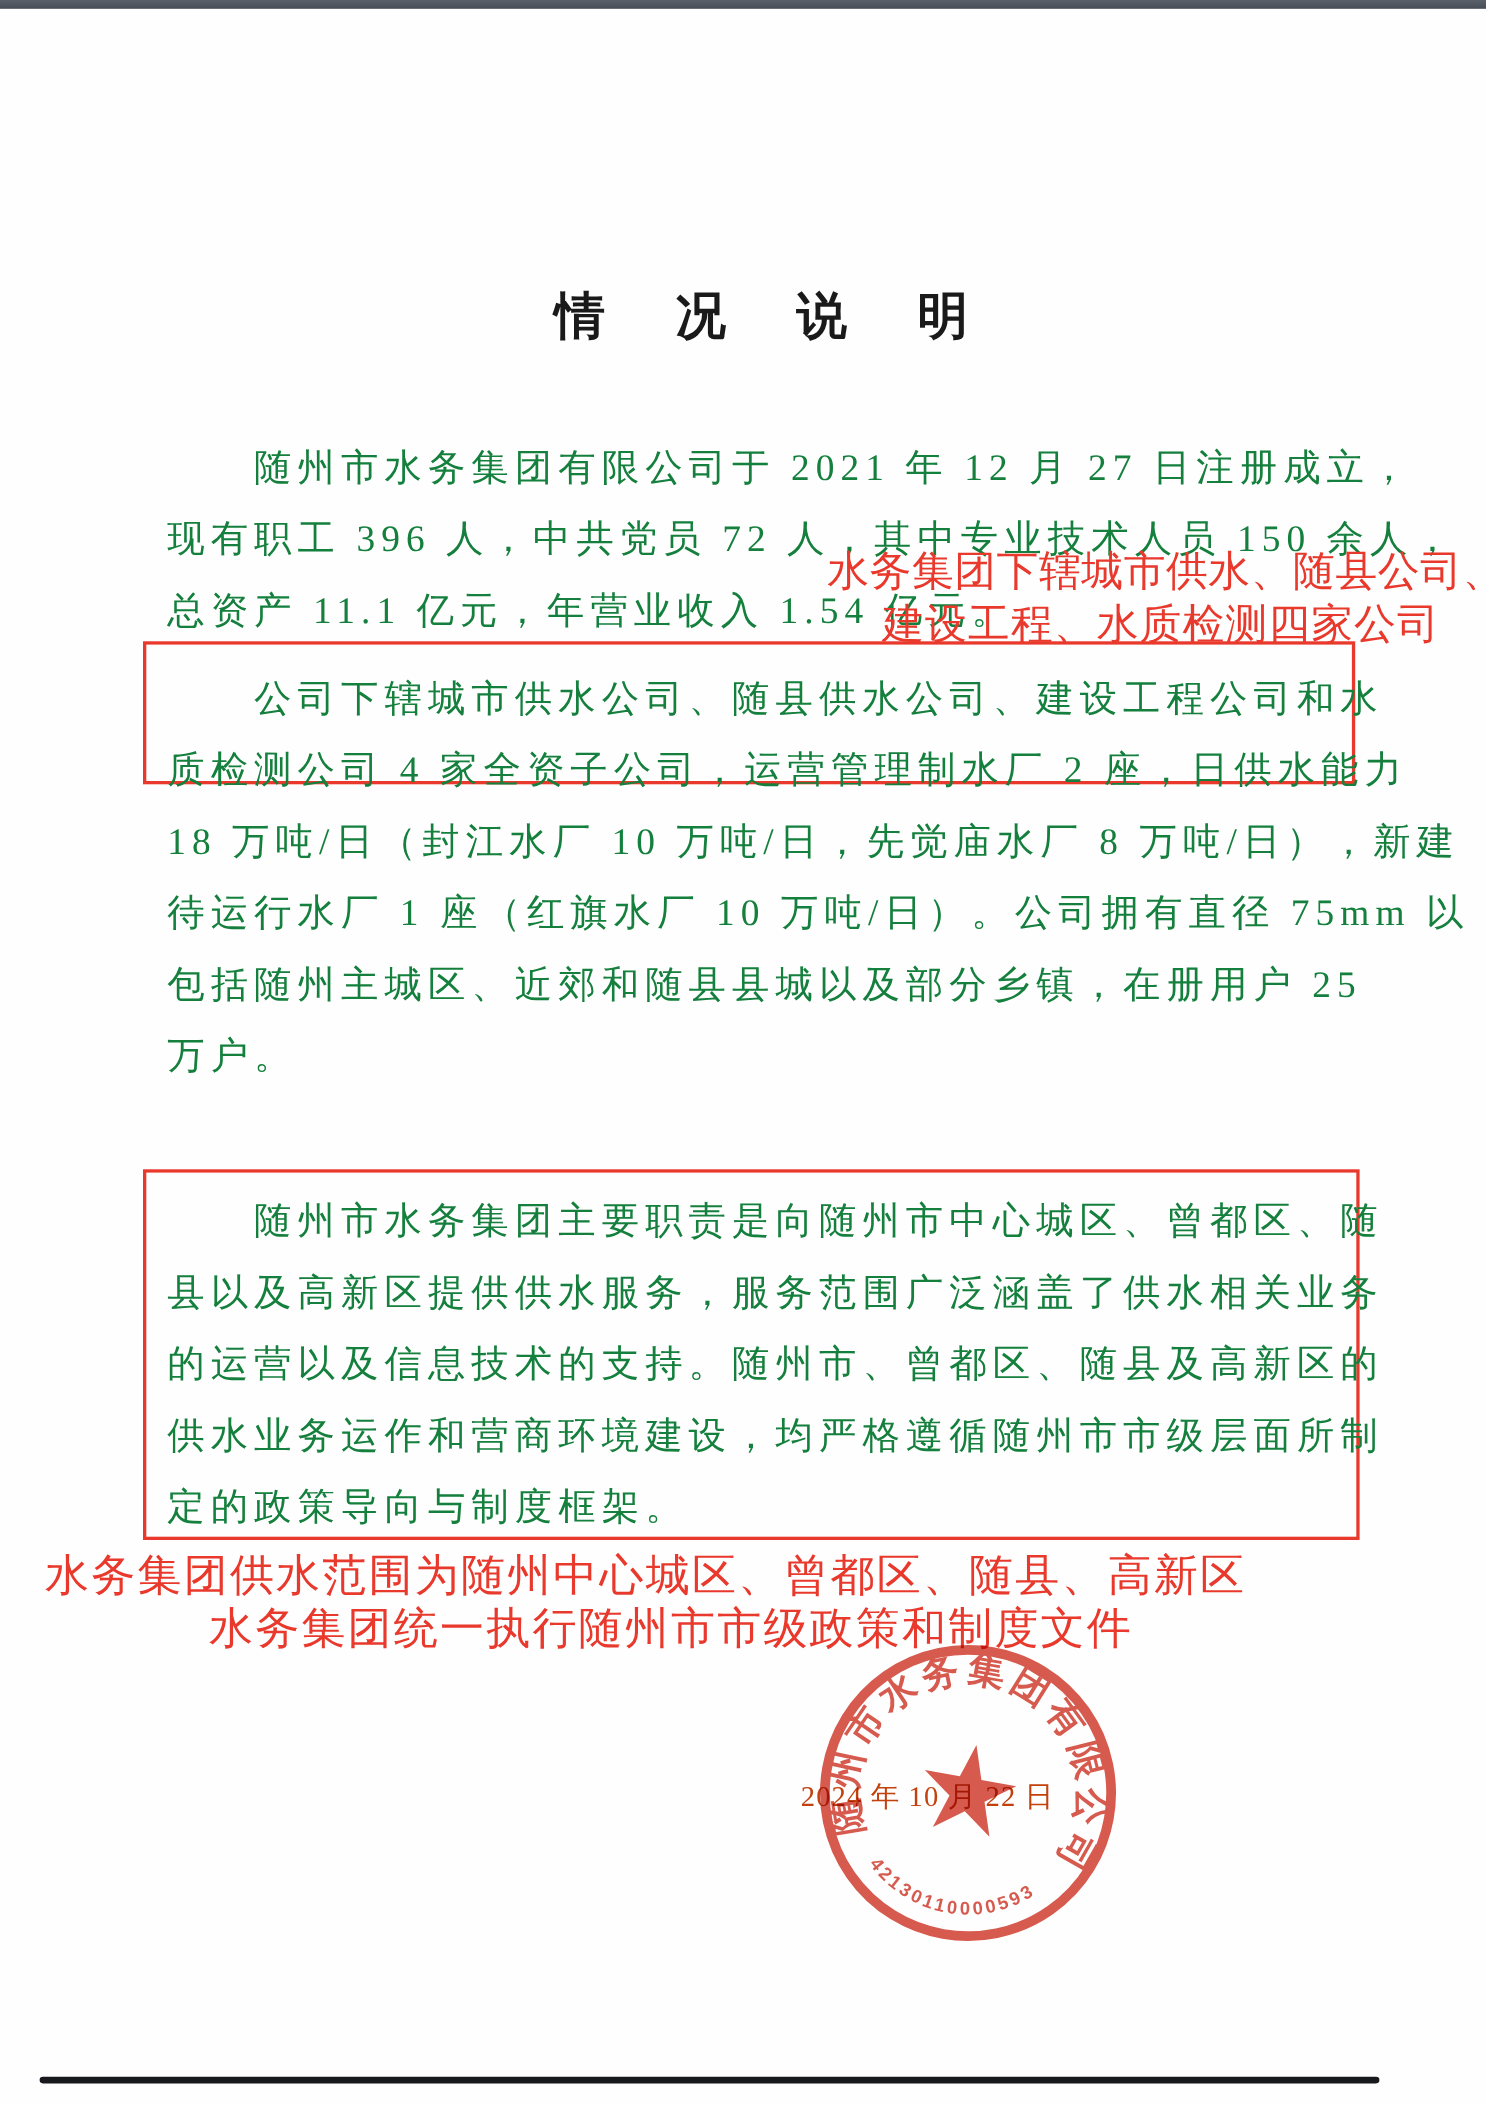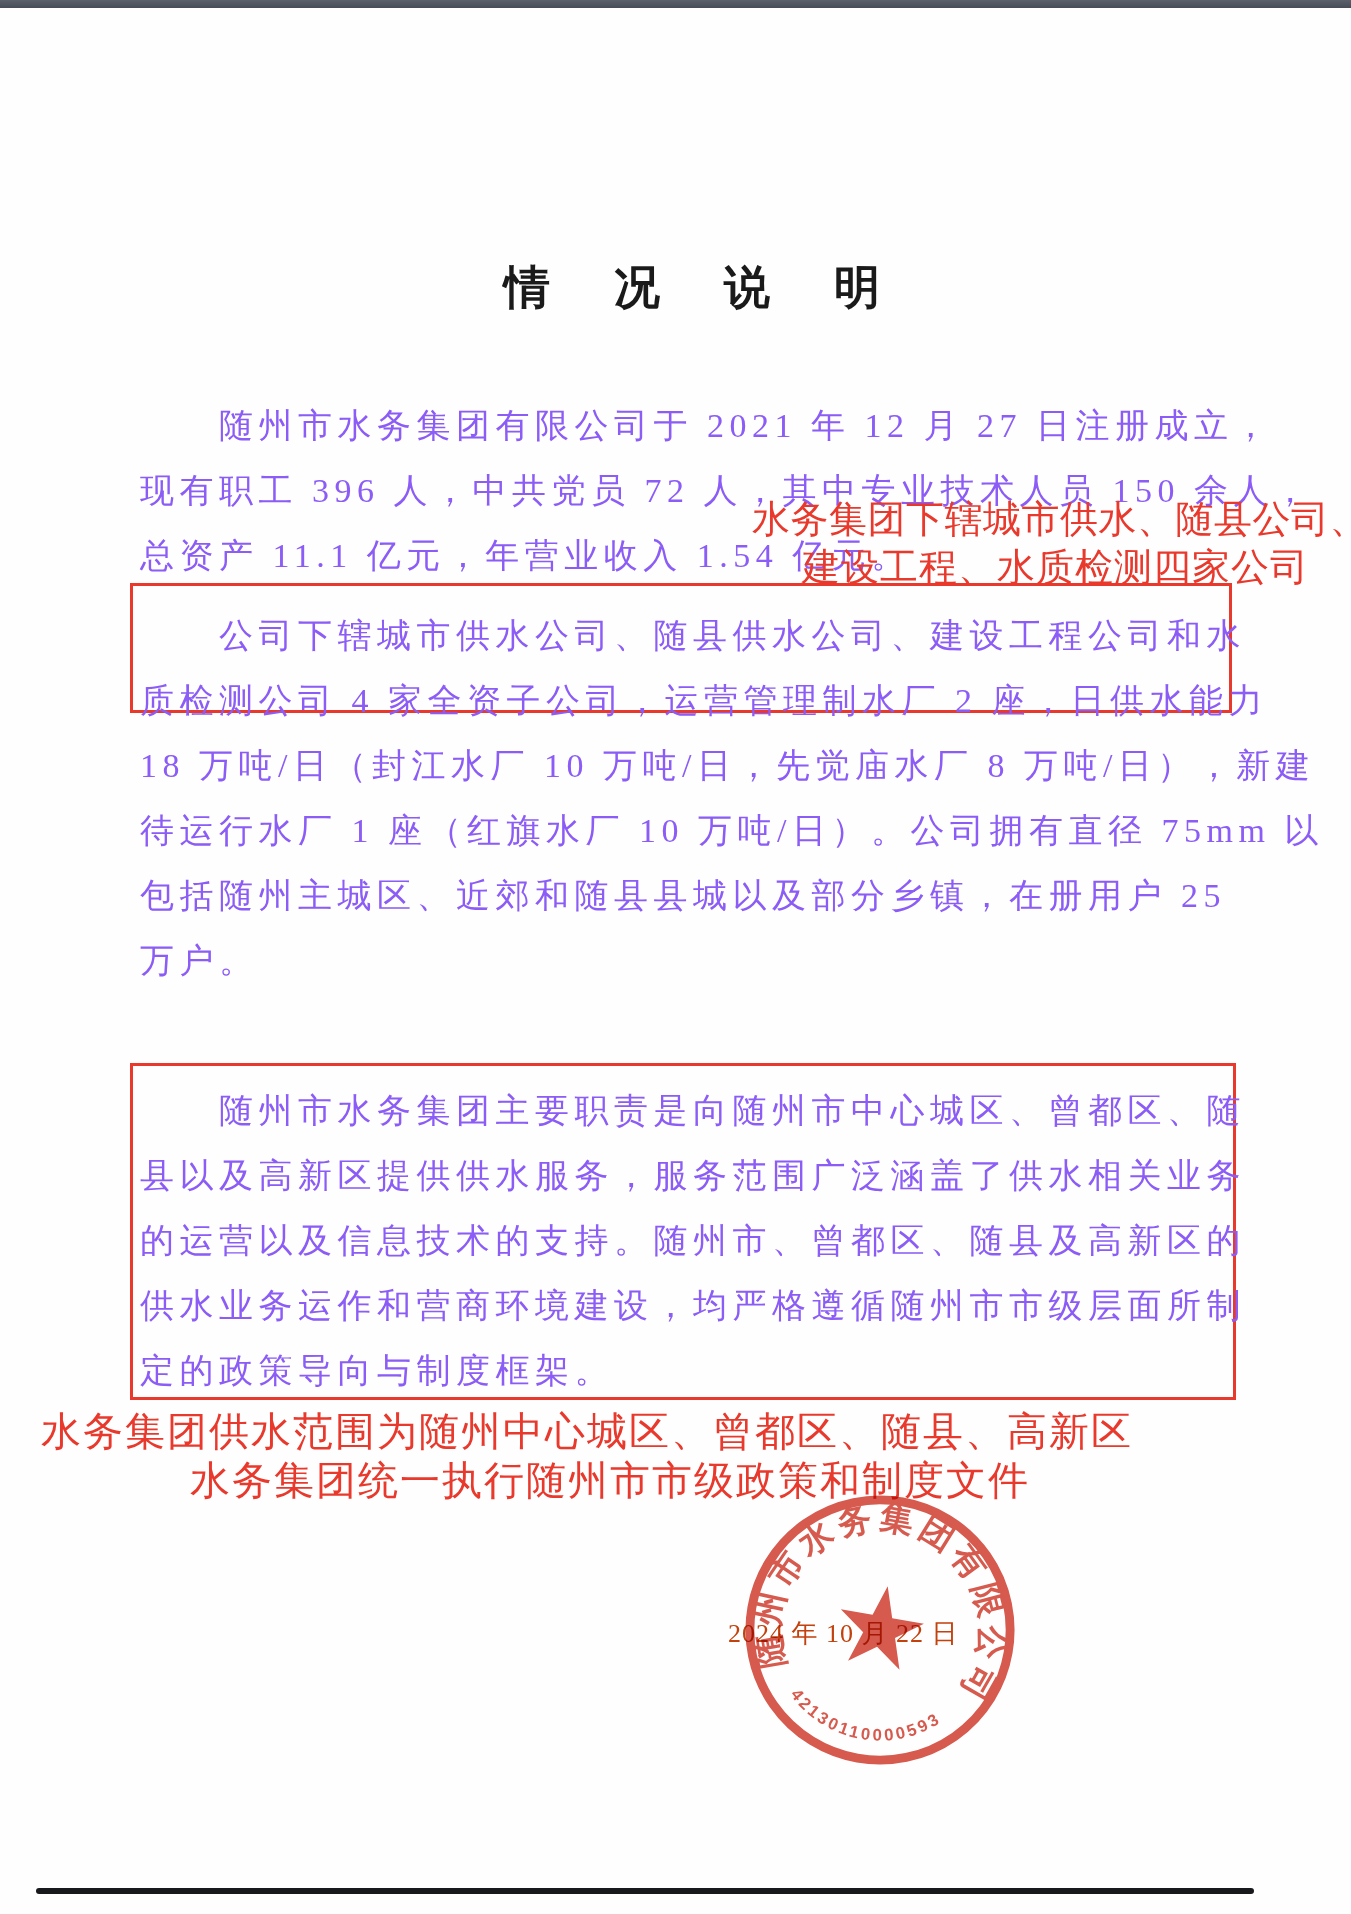--- a/index.html
+++ b/index.html
@@ -8,22 +8,22 @@
     font-family:"Liberation Serif","DejaVu Serif",serif;
   }
   .scan-top{position:absolute;top:0;left:0;width:1351px;height:8px;
     background:linear-gradient(#5a616b,#474d56);}
   .scan-bottom{position:absolute;top:1888px;left:36px;width:1218px;height:6px;
     background:#17191c;border-radius:3px;}
   .doc-title{
     position:absolute;top:236px;left:504px;font-size:46px;font-weight:700;
     color:#1a1a1a;letter-spacing:64px;white-space:nowrap;margin-top:21px;
   }
-  .para{position:absolute;left:140px;width:1084px;font-size:34px;line-height:65px;
-    color:#8b5cf6;letter-spacing:5.5px;}
+  .para{position:absolute;left:152px;width:1084px;font-size:34px;line-height:65px;
+    color:#15803d;letter-spacing:5.5px;}
   .para .line{height:65px;white-space:nowrap;}
   #para1{top:393px;}
   #para2{top:603px;}
   #para3{top:1078px;}
   .red-box{position:absolute;border:3px solid #e8392c;box-sizing:border-box;background:transparent;}
   #red-box-1{left:130px;top:583px;width:1102px;height:130px;}
   #red-box-2{left:130px;top:1063px;width:1106px;height:337px;}
   .red-note{position:absolute;color:#e8392c;font-family:"Liberation Sans","DejaVu Sans",sans-serif;
     font-weight:500;white-space:nowrap;}
   #note1-l1{left:752px;top:494px;font-size:38px;letter-spacing:0.5px;}

